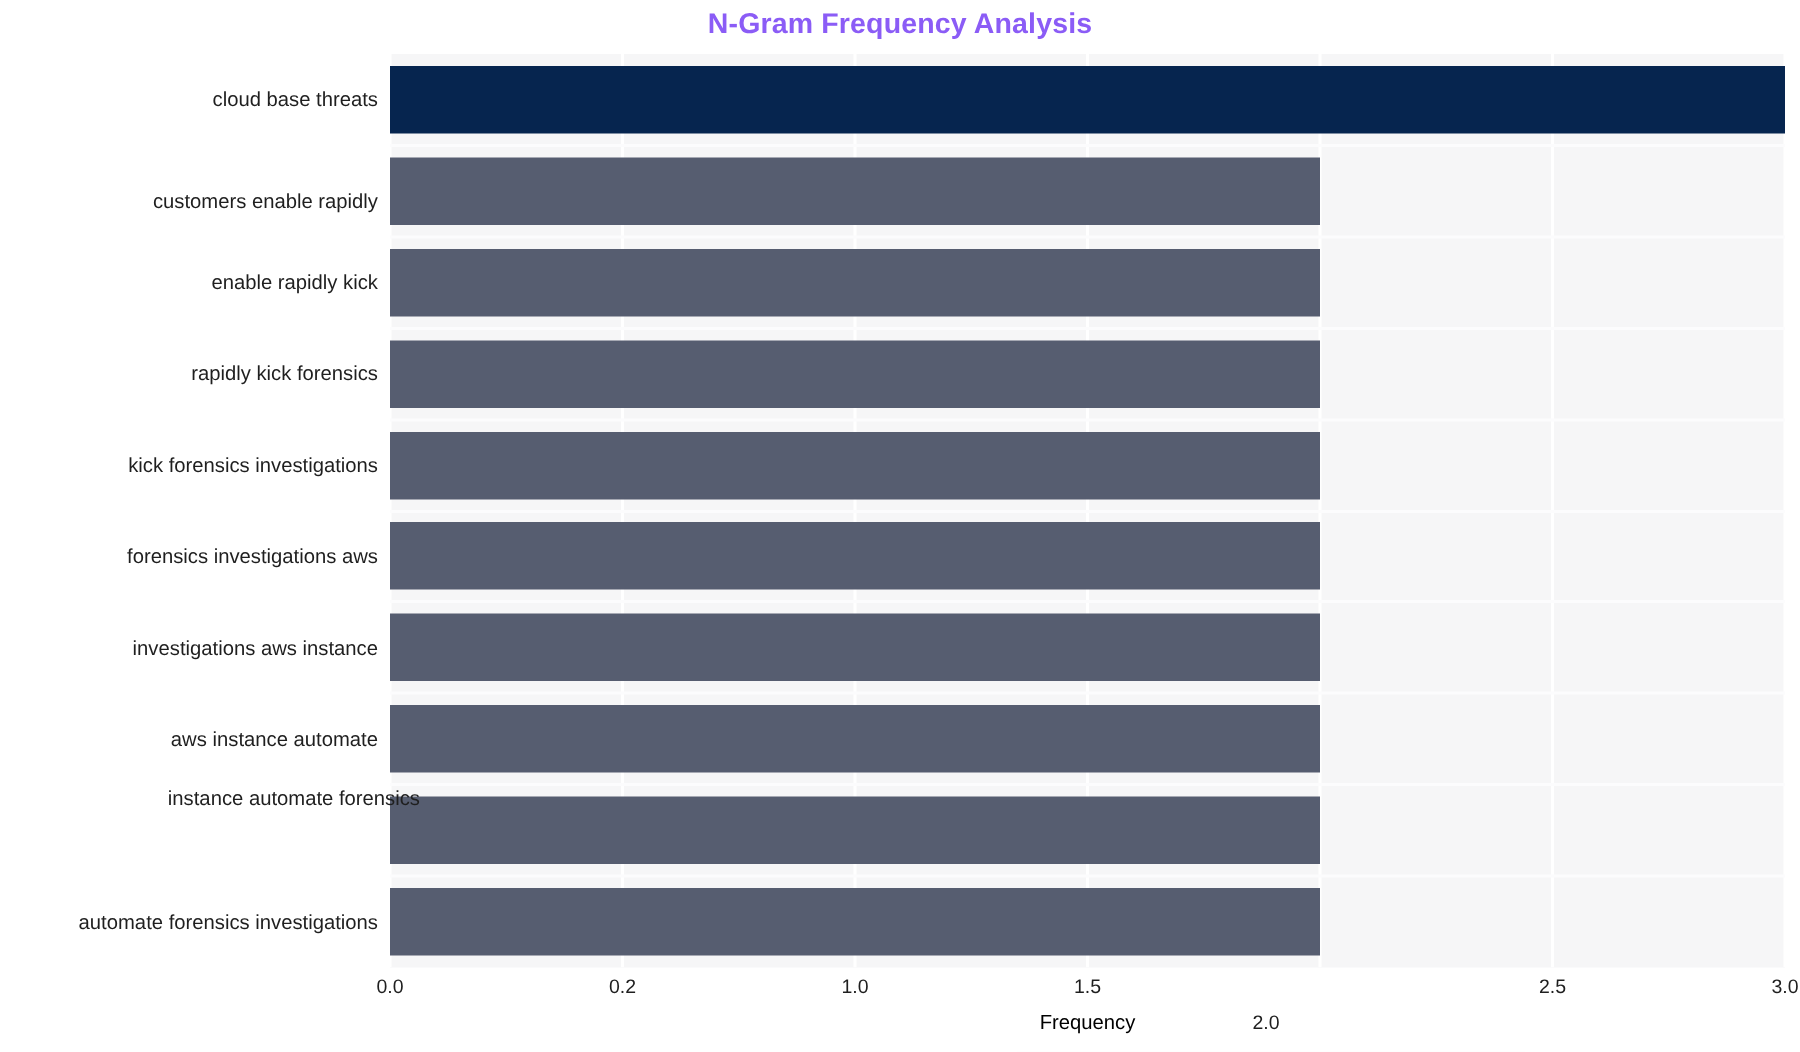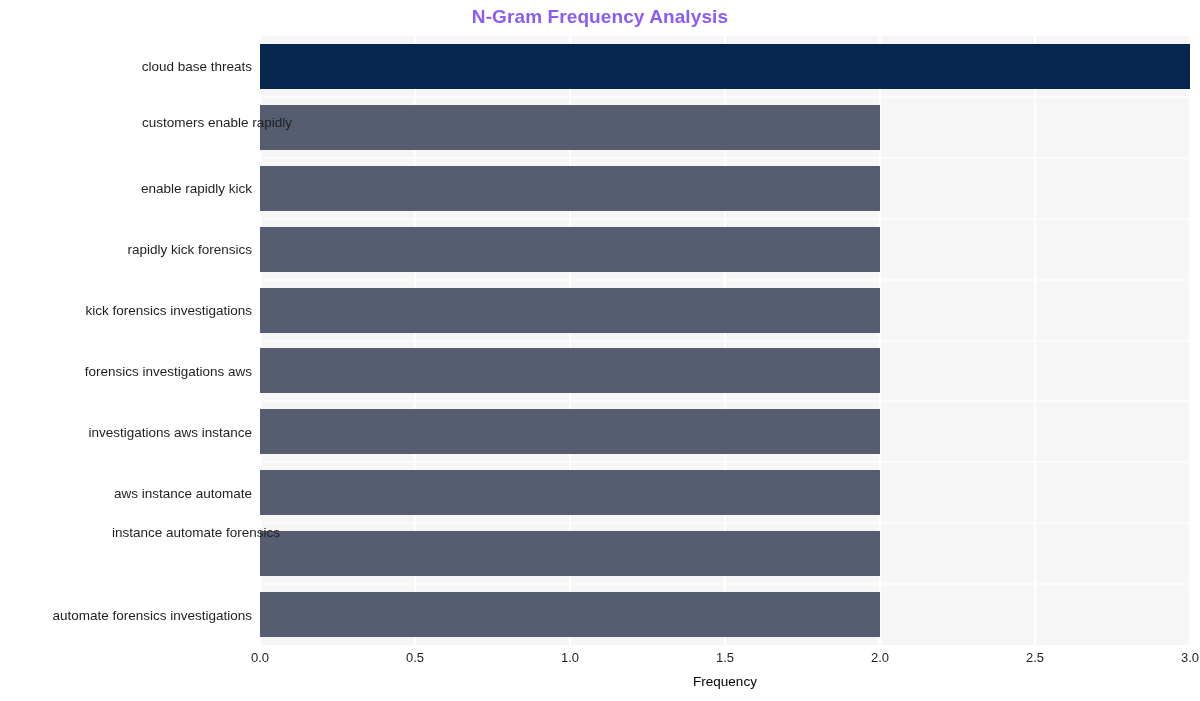--- a/index.html
+++ b/index.html
@@ -155,36 +155,36 @@
         <div class="bar" title="forensics investigations aws: 2" style="top: 312.45px; width: 620px; height: 45px; background: rgb(86, 93, 112);"></div>
         <div class="bar" title="investigations aws instance: 2" style="top: 373.35px; width: 620px; height: 45px; background: rgb(86, 93, 112);"></div>
         <div class="bar" title="aws instance automate: 2" style="top: 434.25px; width: 620px; height: 45px; background: rgb(86, 93, 112);"></div>
         <div class="bar" title="instance automate forensics: 2" style="top: 495.15px; width: 620px; height: 45px; background: rgb(86, 93, 112);"></div>
         <div class="bar" title="automate forensics investigations: 2" style="top: 556.05px; width: 620px; height: 45px; background: rgb(86, 93, 112);"></div>
       </div>
   </div>
 
   <div id="ytick-layer">
       <div class="ytick-inner" style="top: 30.45px;">cloud base threats</div>
-      <div class="ytick-inner" style="top: 86px; padding-left: 40px;">customers enable rapidly</div>
+      <div class="ytick-inner" style="top: 98px;">customers enable rapidly</div>
       <div class="ytick-inner" style="top: 152.25px;">enable rapidly kick</div>
       <div class="ytick-inner" style="top: 213.15px;">rapidly kick forensics</div>
       <div class="ytick-inner" style="top: 274.05px;">kick forensics investigations</div>
       <div class="ytick-inner" style="top: 334.95px;">forensics investigations aws</div>
       <div class="ytick-inner" style="top: 395.85px;">investigations aws instance</div>
       <div class="ytick-inner" style="top: 456.75px;">aws instance automate</div>
       <div class="ytick-inner" style="top: 496px; padding-left: 28px;">instance automate forensics</div>
       <div class="ytick-inner" style="top: 578.55px;">automate forensics investigations</div>
     </div>
 
   <div id="xtick-layer">
       <div class="xtick" style="left: 0px;">0.0</div>
-      <div class="xtick" style="left: 155px;">0.5</div>
+      <div class="xtick" style="left: 155px;">0.2</div>
       <div class="xtick" style="left: 310px;">1.0</div>
       <div class="xtick" style="left: 465px;">1.5</div>
-      <div class="xtick" style="left: 620px;">2.0</div>
+      <div class="xtick" style="left: 584px; margin-top: 24px;">2.0</div>
       <div class="xtick" style="left: 775px;">2.5</div>
       <div class="xtick" style="left: 930px;">3.0</div>
     </div>
 
   <div id="xaxis-label">Frequency</div>
 
 </div>
 
 </body></html>

